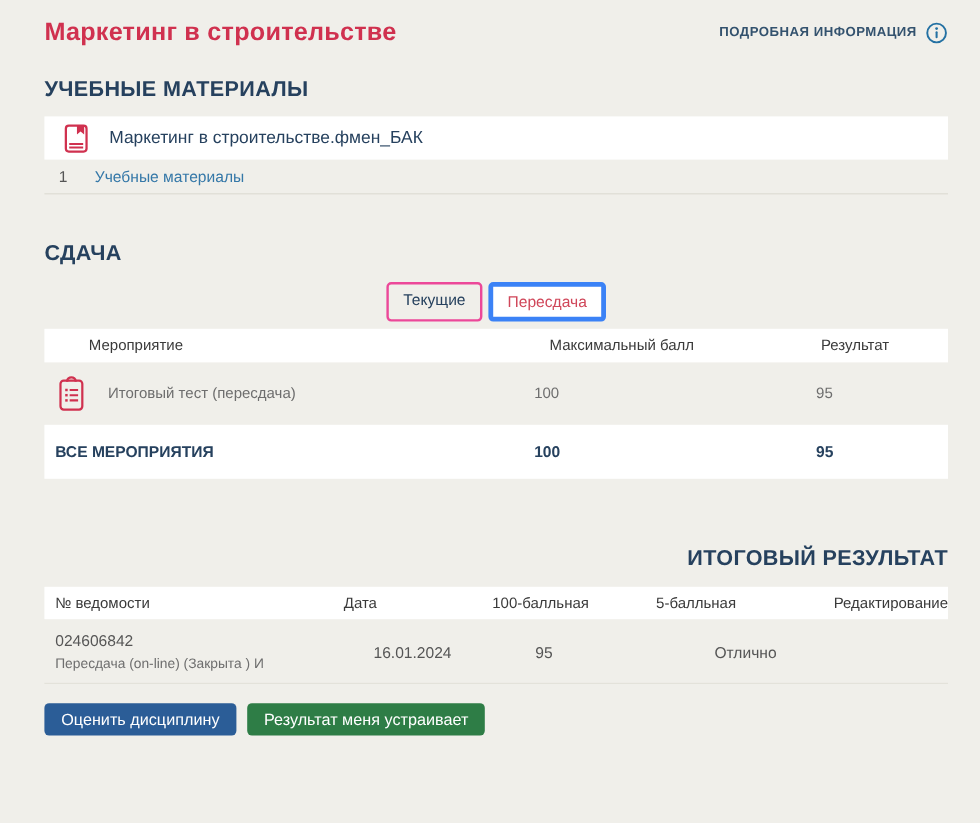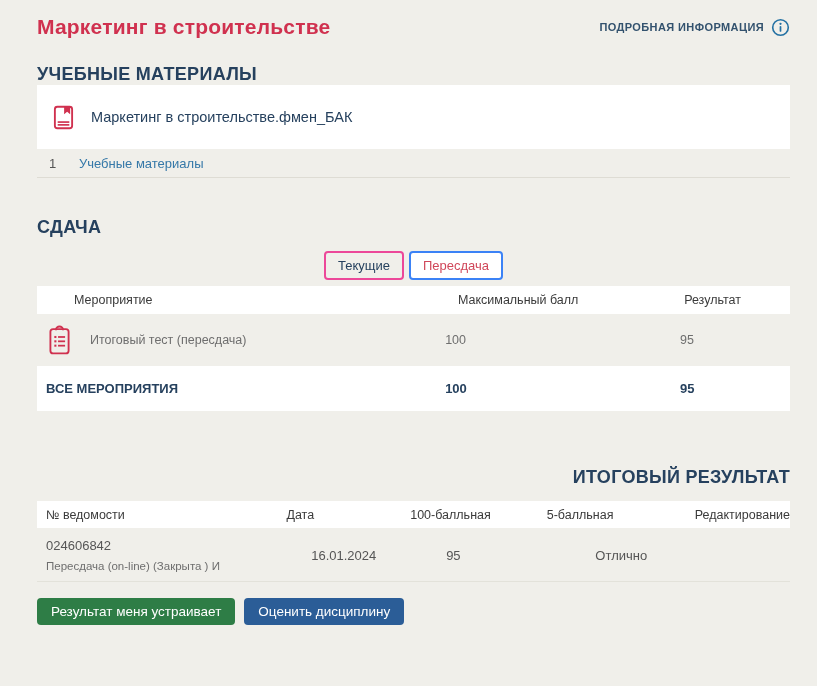--- a/index.html
+++ b/index.html
@@ -28,31 +28,31 @@
   .page-title{color:var(--accent-red);font-size:21px;font-weight:bold;letter-spacing:0.2px;}
   .info-link{display:flex;align-items:center;gap:7px;color:#33526e;font-size:11px;font-weight:bold;letter-spacing:0.4px;cursor:pointer;}
 
   
   .section-heading{color:var(--navy);font-size:18px;font-weight:bold;letter-spacing:0.3px;}
   .h-materials{margin-top:25px;}
   .h-sdacha{margin-top:39px;}
   .h-final{margin-top:56px;text-align:right;}
 
   
-  .material-card{background:#fff;height:64px;display:flex;align-items:center;padding-left:13px;cursor:pointer;}
+  .material-card{margin-top:12px;background:#fff;height:36px;display:flex;align-items:center;padding-left:13px;cursor:pointer;}
   .material-card .title{color:var(--navy);font-size:14.5px;margin-left:14px;}
   .material-row{height:29px;display:flex;align-items:center;border-bottom:1px solid var(--border);font-size:13px;}
   .material-row .num{width:42px;padding-left:12px;color:#555;}
   .material-row a{color:var(--link-blue);text-decoration:none;cursor:pointer;}
 
   
   .tabs{display:flex;justify-content:center;gap:5px;margin-top:13px;}
   .tab{font-size:13px;padding:5px 12px;border-radius:4px;cursor:pointer;}
   .tab.inactive{border:2px solid #ec4899;color:var(--navy);background:transparent;text-align:right;}
-  .tab.active{background:#fff;color:#d0475a;border:2px solid #3b82f6;}
+  .tab.active{background:#fff;color:#d0475a;border:4px solid #3b82f6;}
 
   
   .t1{margin-top:6px;font-size:12.5px;}
   .t1 .row{display:flex;align-items:center;}
   .t1 .c1{width:54.2%;padding-left:9px;display:flex;align-items:center;}
   .t1 .c2{width:31.2%;}
   .t1 .c3{flex:1;}
   .t1-header{background:#fff;height:28px;color:#3a3a3a;padding-left:28px;}
   .t1-event{height:52px;color:var(--text-grey);}
   .t1-event .label{margin-left:17px;}
@@ -175,17 +175,17 @@
         <div class="sheet-type">Пересдача (on-line) (Закрыта ) И</div>
       </div>
       <div class="c2 cell">16.01.2024</div>
       <div class="c3 cell">95</div>
       <div class="c4 cell">Отлично</div>
       <div class="c5 cell"></div>
     </div>
   </div>
 
   <div class="actions">
+    <button class="btn btn-blue">Оценить дисциплину</button>
     <button class="btn btn-green">Результат меня устраивает</button>
-    <button class="btn btn-blue">Оценить дисциплину</button>
   </div>
 
 </div>
 
 </body></html>

